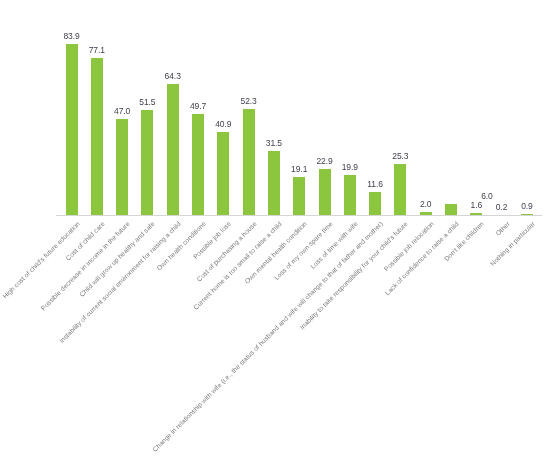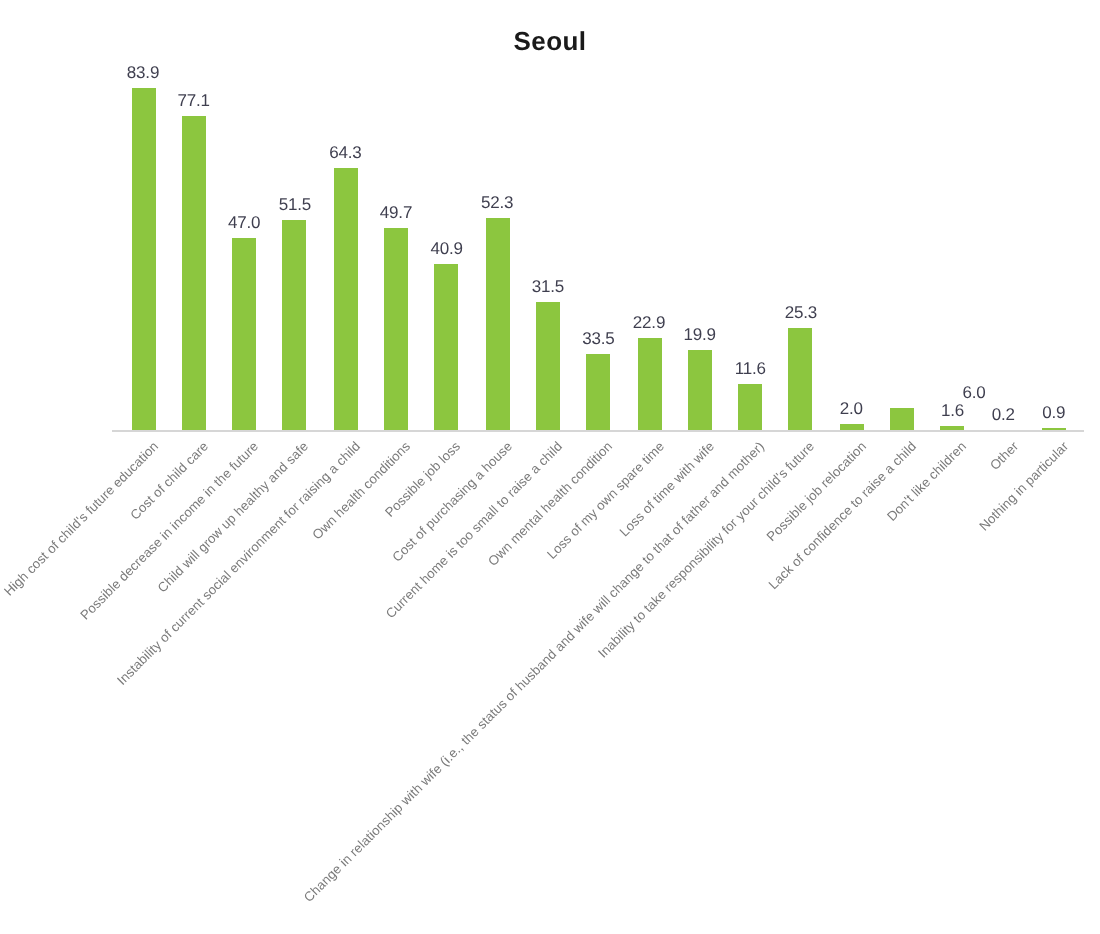--- a/index.html
+++ b/index.html
@@ -85,21 +85,20 @@
     transform-origin: left top;
     transform: rotate(-45deg) translateX(-100%);
     letter-spacing: 0.05px;
   }
 </style>
 </head>
 <body>
 
 <div id="chart-root">
 
-  <div id="chart-title">Seoul</div>
 
   <div id="plot-area">
     <div id="bars-container">
         <div class="bar-slot" style="left: 59px; height: 215px;">
           <div class="bar" title="High cost of child's future education: 83.9" style="height: 172.461px; background: rgb(140, 198, 63);"></div>
           <div class="bar-value" style="bottom: 175.461px; color: rgb(63, 63, 79);">83.9</div>
         </div>
         <div class="bar-slot" style="left: 84.3px; height: 183px;">
           <div class="bar" title="Cost of child care: 77.1" style="height: 158.483px; background: rgb(140, 198, 63);"></div>
           <div class="bar-value" style="bottom: 161.483px; color: rgb(63, 63, 79);">77.1</div>
@@ -127,21 +126,21 @@
         <div class="bar-slot" style="left: 236.1px; height: 215px; margin-top: 36px;">
           <div class="bar" title="Cost of purchasing a house: 52.3" style="height: 107.506px; background: rgb(140, 198, 63);"></div>
           <div class="bar-value" style="bottom: 110.506px; color: rgb(63, 63, 79);">52.3</div>
         </div>
         <div class="bar-slot" style="left: 261.4px; height: 215px;">
           <div class="bar" title="Current home is too small to raise a child: 31.5" style="height: 64.75px; background: rgb(140, 198, 63);"></div>
           <div class="bar-value" style="bottom: 67.75px; color: rgb(63, 63, 79);">31.5</div>
         </div>
         <div class="bar-slot" style="left: 286.7px; height: 215px;">
           <div class="bar" title="Own mental health condition: 19.1" style="height: 39.2611px; background: rgb(140, 198, 63);"></div>
-          <div class="bar-value" style="bottom: 42.2611px; color: rgb(63, 63, 79);">33.5</div>
+          <div class="bar-value" style="bottom: 42.2611px; color: rgb(63, 63, 79);">19.1</div>
         </div>
         <div class="bar-slot" style="left: 312px; height: 215px;">
           <div class="bar" title="Loss of my own spare time: 22.9" style="height: 47.0722px; background: rgb(140, 198, 63);"></div>
           <div class="bar-value" style="bottom: 50.0722px; color: rgb(63, 63, 79);">22.9</div>
         </div>
         <div class="bar-slot" style="left: 337.3px; height: 215px;">
           <div class="bar" title="Loss of time with wife: 19.9" style="height: 40.9056px; background: rgb(140, 198, 63);"></div>
           <div class="bar-value" style="bottom: 43.9056px; color: rgb(63, 63, 79);">19.9</div>
         </div>
         <div class="bar-slot" style="left: 362.6px; height: 215px;">

